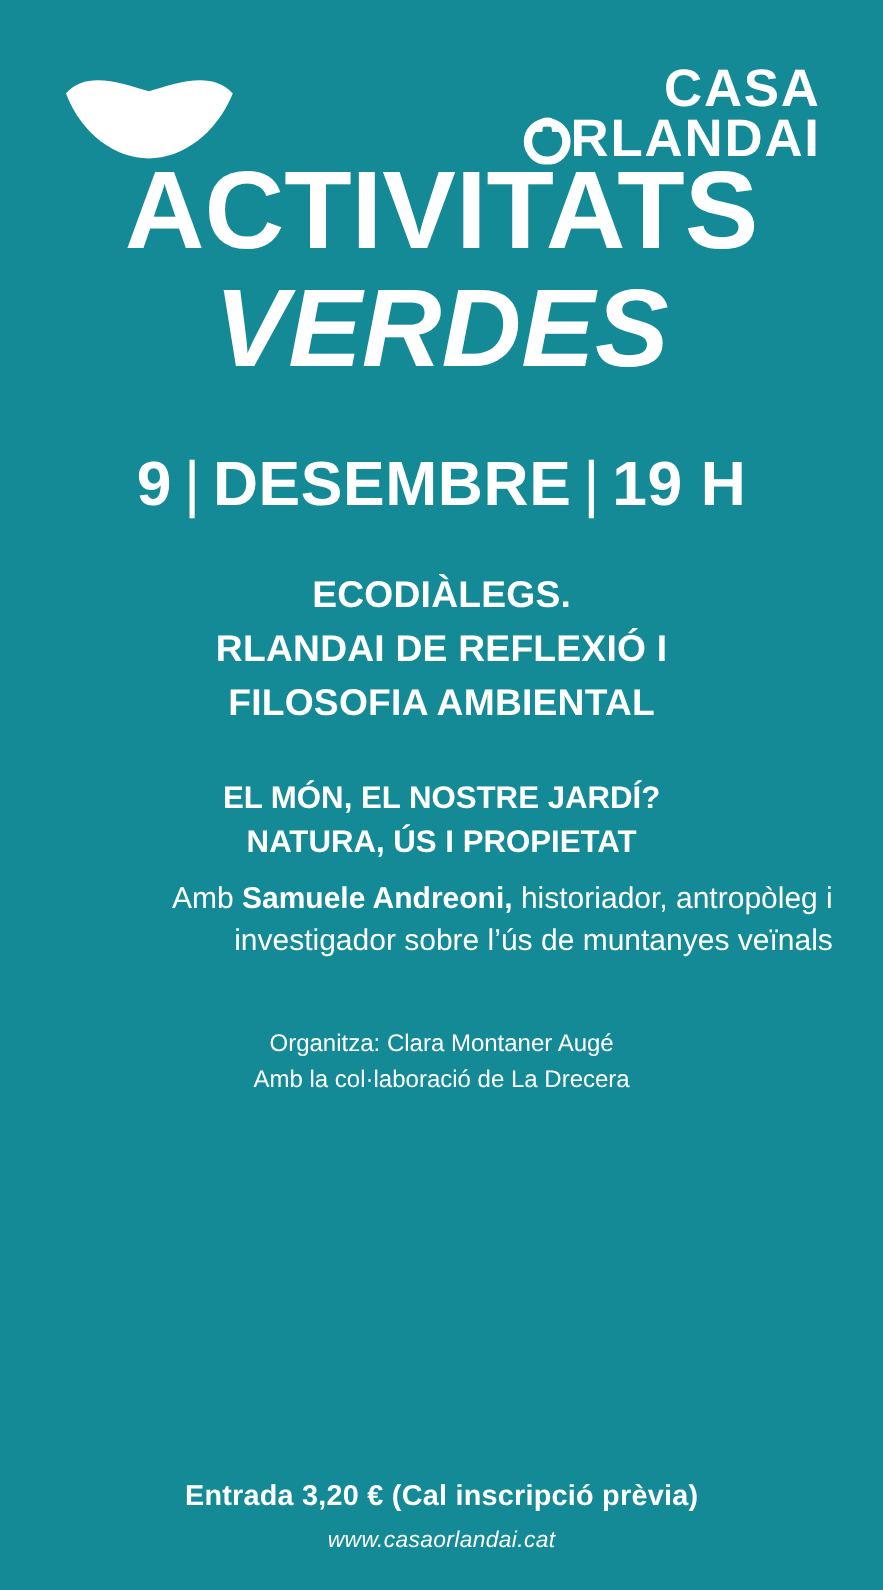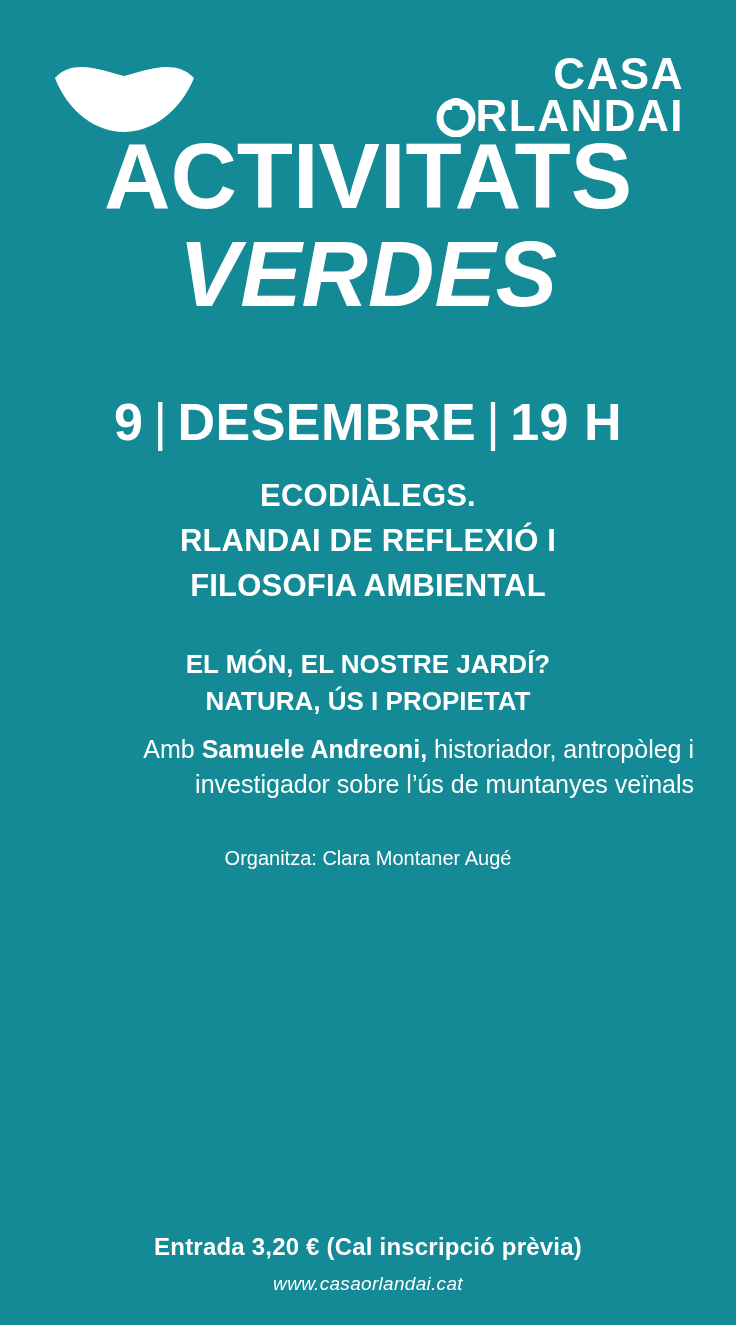--- a/index.html
+++ b/index.html
@@ -73,35 +73,35 @@
     margin: 0;
   }
   .title-2 {
     margin-top: 4px;
     font-style: italic;
   }
   .date-line {
     text-align: center;
     font-size: 52px;
     font-weight: bold;
-    margin-top: 70px;
+    margin-top: 52px;
     letter-spacing: 0.5px;
   }
   .date-sep {
     display: inline-block;
     padding: 0 10px;
     font-weight: normal;
   }
   
   .subtitle {
     text-align: center;
     font-size: 31px;
     font-weight: bold;
     line-height: 1.45;
-    margin-top: 22px;
+    margin-top: 40px;
     letter-spacing: 0.2px;
   }
   .session {
     text-align: center;
     font-size: 26px;
     font-weight: bold;
     line-height: 1.42;
     margin-top: 38px;
   }
   .speakers {
@@ -112,21 +112,21 @@
     padding: 0 42px;
   }
   .speakers b { font-weight: bold; }
   .speakers-2 {
     margin-top: 14px;
   }
   .organiza {
     text-align: center;
     font-size: 20px;
     line-height: 1.5;
-    margin-top: 42px;
+    margin-top: 54px;
   }
   
   .footer {
     position: absolute;
     left: 0;
     right: 0;
     bottom: 30px;
     text-align: center;
   }
   .price {
@@ -187,20 +187,21 @@
     <div>NATURA, ÚS I PROPIETAT</div>
   </div>
 
   <div class="speakers">
     <span>Amb </span><b>Samuele Andreoni,</b><span> historiador, antropòleg i investigador sobre l’ús de muntanyes veïnals</span>
   </div>
 
 
   <div class="organiza">
     <div>Organitza: Clara Montaner Augé</div>
+    <div>Amb la col·laboració de La Drecera</div>
   </div>
 
   <div class="footer">
     <div class="price">Entrada 3,20 € (Cal inscripció prèvia)</div>
     <div class="web">www.casaorlandai.cat</div>
   </div>
 
 </div>
 
 </body></html>

